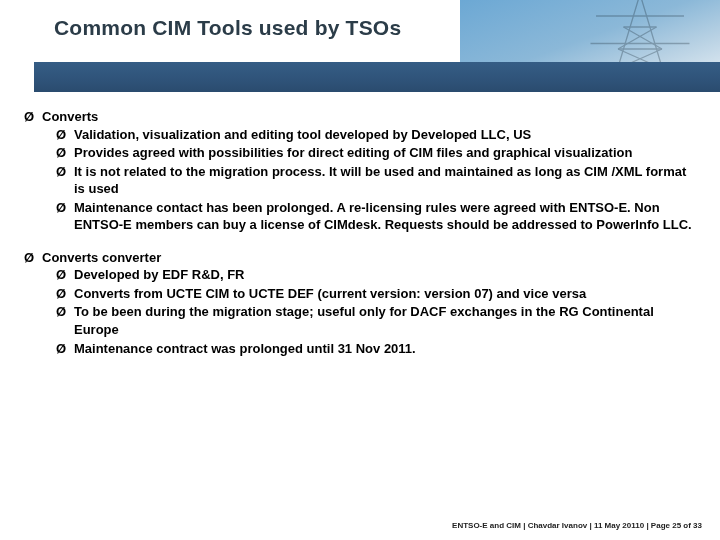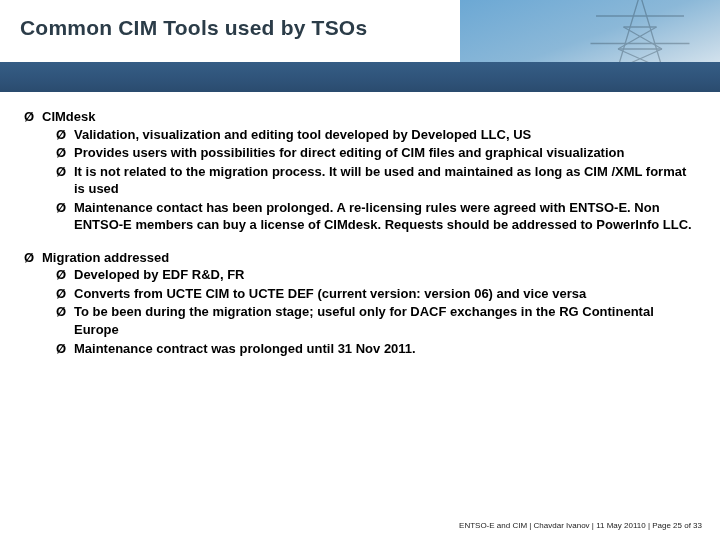--- a/index.html
+++ b/index.html
@@ -5,20 +5,21 @@
   html,body{margin:0;padding:0}
   body{
     width:720px;height:540px;
     font-family:Arial,Helvetica,sans-serif;
     background:#fff;color:#000;
     position:relative;overflow:hidden;
   }
   .header{
     position:relative;height:80px;
     background:#fff;
+    margin-left:34px;
   }
   .header-sky{
     position:absolute;right:0;top:0;width:260px;height:92px;
     background:linear-gradient(160deg,#6ca8d4 0%,#8bb8d8 45%,#b9d2e4 70%,#eef3f7 100%);
     overflow:hidden;
   }
   .pylon{
     position:absolute;right:25px;top:-6px;width:110px;height:110px;
     opacity:.30;
   }
@@ -37,21 +38,21 @@
   }
   .lvl1{margin:0 24px 0 24px}
   .lvl1>.row{display:flex}
   .lvl2{margin-left:32px}
   .lvl2>.row{display:flex;margin-bottom:1px}
   .arrow{flex:0 0 18px}
   .txt{flex:1}
   .gap{height:14px}
   .footer{
     position:absolute;right:18px;bottom:10px;
-    font-size:8px;color:#222;font-weight:normal;
+    font-size:8px;color:#222;font-weight:bold;
   }
 </style>
 </head>
 <body>
 
 <div class="header">
   <div class="header-sky">
     <svg class="pylon" viewBox="0 0 100 100">
       <g stroke="#1b2c38" stroke-width="1.2" fill="none">
         <path d="M50 0 L20 100 M50 0 L80 100"></path>
@@ -63,57 +64,57 @@
   </div>
   <div class="title">Common CIM Tools used by TSOs</div>
   <div class="blue-band"></div>
 </div>
 
 <div class="content">
 
   <div class="lvl1">
     <div class="row">
       <span class="arrow">Ø</span>
-      <span class="txt">CIMdesk</span>
+      <span class="txt">Converts</span>
     </div>
     <div class="lvl2">
       <div class="row">
           <span class="arrow">Ø</span>
           <span class="txt">Validation, visualization and editing tool developed by Developed LLC, US</span>
         </div>
       <div class="row">
           <span class="arrow">Ø</span>
-          <span class="txt">Provides users with possibilities for direct editing of CIM files and graphical visualization</span>
+          <span class="txt">Provides agreed with possibilities for direct editing of CIM files and graphical visualization</span>
         </div>
       <div class="row">
           <span class="arrow">Ø</span>
           <span class="txt">It is not related to the migration process. It will be used and maintained as long as CIM /XML format is used</span>
         </div>
       <div class="row">
           <span class="arrow">Ø</span>
           <span class="txt">Maintenance contact has been prolonged. A re-licensing rules were agreed with ENTSO-E. Non ENTSO-E members can buy a license of CIMdesk. Requests should be addressed to PowerInfo LLC.</span>
         </div>
     </div>
   </div>
 
   <div class="gap"></div>
 
   <div class="lvl1">
     <div class="row">
       <span class="arrow">Ø</span>
-      <span class="txt">Migration addressed</span>
+      <span class="txt">Converts converter</span>
     </div>
     <div class="lvl2">
       <div class="row">
           <span class="arrow">Ø</span>
           <span class="txt">Developed by EDF R&amp;D, FR</span>
         </div>
       <div class="row">
           <span class="arrow">Ø</span>
-          <span class="txt">Converts from UCTE CIM to UCTE DEF (current version: version 06) and vice versa</span>
+          <span class="txt">Converts from UCTE CIM to UCTE DEF (current version: version 07) and vice versa</span>
         </div>
       <div class="row">
           <span class="arrow">Ø</span>
           <span class="txt">To be been during the migration stage; useful only for DACF exchanges in the RG Continental Europe</span>
         </div>
       <div class="row">
           <span class="arrow">Ø</span>
           <span class="txt">Maintenance contract was prolonged until 31 Nov 2011.</span>
         </div>
     </div>

